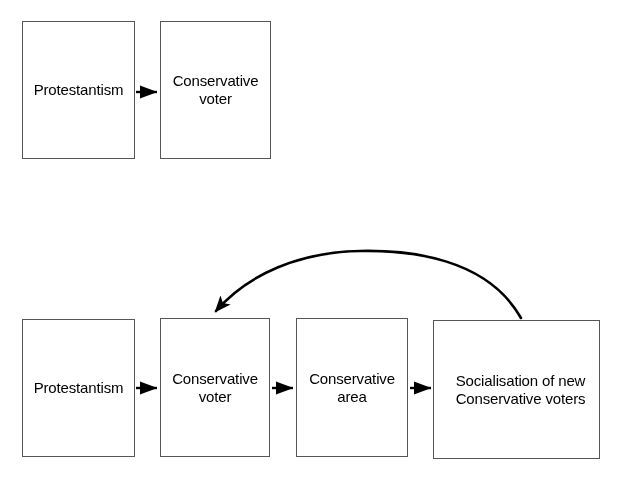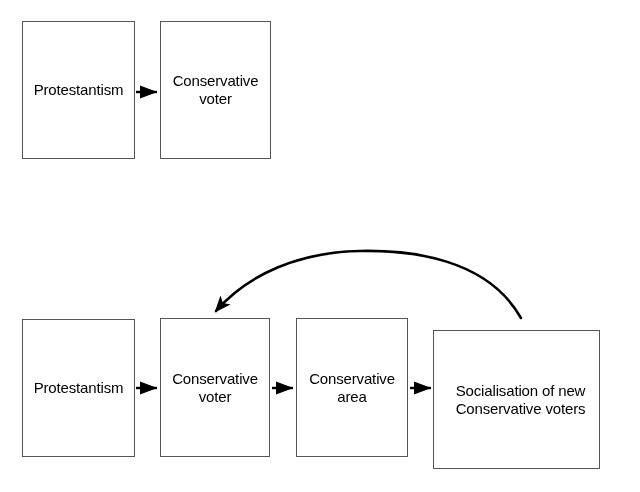--- a/index.html
+++ b/index.html
@@ -52,21 +52,21 @@
   #node-bottom-protestantism {
     left: 22px; top: 319px; width: 113px; height: 138px;
   }
   #node-bottom-conservative-voter {
     left: 160px; top: 318px; width: 110px; height: 139px;
   }
   #node-bottom-conservative-area {
     left: 296px; top: 318px; width: 112px; height: 139px;
   }
   #node-bottom-socialisation {
-    left: 433px; top: 330px; width: 167px; height: 139px; padding-left: 8px;
+    left: 433px; top: 320px; width: 167px; height: 139px; padding-left: 8px;
   }
   #node-bottom-socialisation .node-label {
     font-size: 15px;
   }
   .edge-layer {
     position: absolute;
     left: 0; top: 0;
     width: 640px; height: 492px;
     pointer-events: none;
   }

